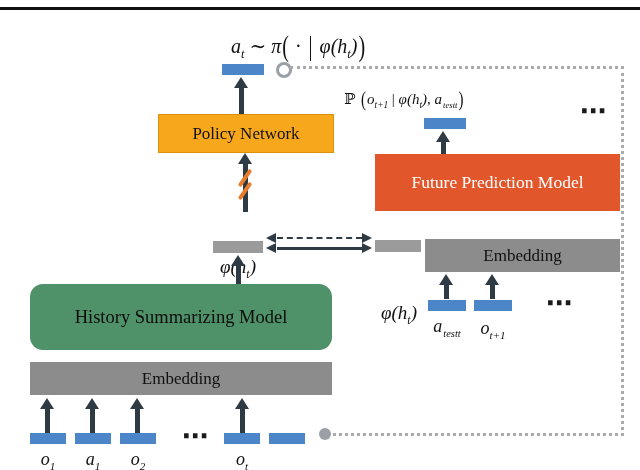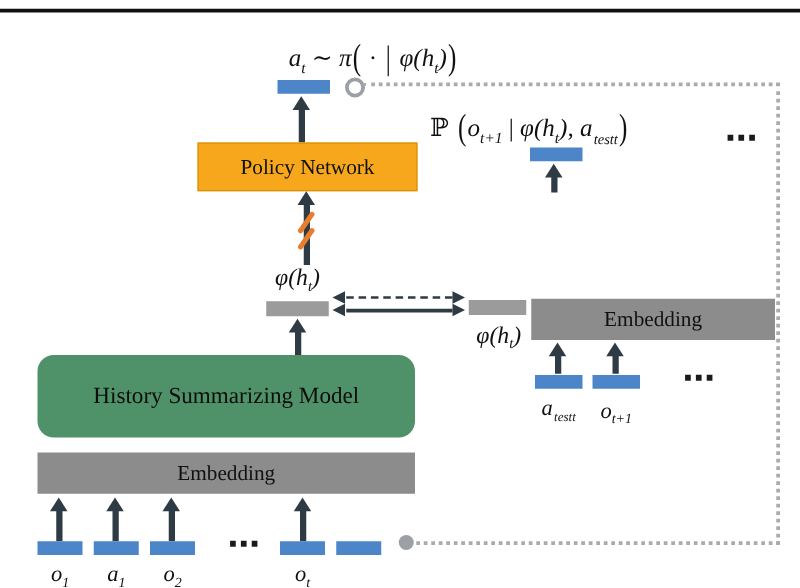--- a/index.html
+++ b/index.html
@@ -35,21 +35,21 @@
   
   .formula{position:absolute;white-space:nowrap;font-size:20px;}
   .it{font-style:italic;}
   .rm{font-style:normal;}
   .bb{font-style:normal;font-family:"DejaVu Serif","DejaVu Sans",serif;}
   .bigp{display:inline-block;transform:scaleY(1.45);font-style:normal;margin:0 1px;}
   .bigbar{display:inline-block;transform:scaleY(1.35);font-style:normal;margin:0 2px;}
   sub{font-size:0.62em;line-height:0;font-style:italic;}
   .stack{display:inline-flex;flex-direction:row;align-items:flex-start;font-size:0.58em;line-height:1.05;vertical-align:-0.5em;font-style:italic;margin-left:1px;}
   .stack sup,.stack sub{font-size:1em;line-height:1.05;position:static;vertical-align:baseline;}
-  .philabel{position:absolute;text-align:center;font-size:19px;white-space:nowrap;}
+  .philabel{position:absolute;text-align:center;font-size:19px;white-space:nowrap;margin-top:44px;}
   .iolabel{position:absolute;text-align:center;font-size:18px;white-space:nowrap;}
   .dots{position:absolute;font-family:"DejaVu Sans","Liberation Sans",sans-serif;font-weight:700;font-size:26px;color:#1a1a1a;line-height:1;}
   .rule{position:absolute;background:#101010;}
 </style>
 </head>
 <body>
 
 <div id="figure">
 
   <div class="rule" style="left:0;top:7px;width:640px;height:3px;"></div>
@@ -58,38 +58,41 @@
     <span class="it">a</span><sub>t</sub><span class="rm"> ∼ </span><span class="it">π</span><span class="bigp">(</span><span class="rm"> · </span><span class="bigbar">|</span><span class="it"> φ(h</span><sub>t</sub><span class="it">)</span><span class="bigp">)</span>
   </div>
 
   <div class="bar bar-blue" style="left:222px;top:64px;width:42px;"></div>
   <div class="loop-circle" style="left:276px;top:62px;"></div>
   <div class="dot-h" style="left:290px;top:66px;width:334px;"></div>
   <div class="dot-v" style="left:621px;top:66px;height:370px;"></div>
   <div class="dot-h" style="left:333px;top:433px;width:291px;"></div>
   <div class="loop-dot" style="left:319px;top:428px;"></div>
 
-  <div class="formula" style="left:344px;top:90px;font-size:20px;">
+  <div class="formula" style="left:344px;top:90px;font-size:15px;">
     <span class="bb">ℙ </span><span class="bigp">(</span><span class="it">o</span><sub>t+1</sub><span class="rm"> | </span><span class="it">φ(h</span><sub>t</sub><span class="it">), </span><span class="it">a</span><span class="stack">
         <sup>test</sup>
         <sub>t</sub>
       </span><span class="bigp">)</span>
   </div>
   <div class="dots" style="left:580px;top:98px;">⋯</div>
 
   <div class="bar bar-blue" style="left:424px;top:118px;width:42px;"></div>
   <div class="vhead" style="left:436px;top:131px;"></div>
   <div class="vshaft" style="left:441px;top:141px;height:13px;"></div>
 
   <div class="vhead" style="left:234px;top:77px;"></div>
   <div class="vshaft" style="left:239px;top:87px;height:27px;"></div>
   <div class="box box-policy" style="left:158px;top:114px;width:174px;height:37px;">
     <span>Policy Network</span>
   </div>
 
+  <div class="box box-future" style="left:375px;top:154px;width:245px;height:57px;">
+    <span>Future Prediction Model</span>
+  </div>
 
   <div class="vhead" style="left:238px;top:153px;"></div>
   <div class="vshaft" style="left:243px;top:163px;height:49px;"></div>
   <div class="hatch" style="left:235px;top:176px;"></div>
   <div class="hatch" style="left:235px;top:189px;"></div>
 
   <div class="philabel" style="left:210px;top:212px;width:56px;">
     <span class="it">φ(h</span><sub>t</sub><span class="it">)</span>
   </div>
   <div class="bar bar-gray" style="left:213px;top:241px;width:50px;"></div>

